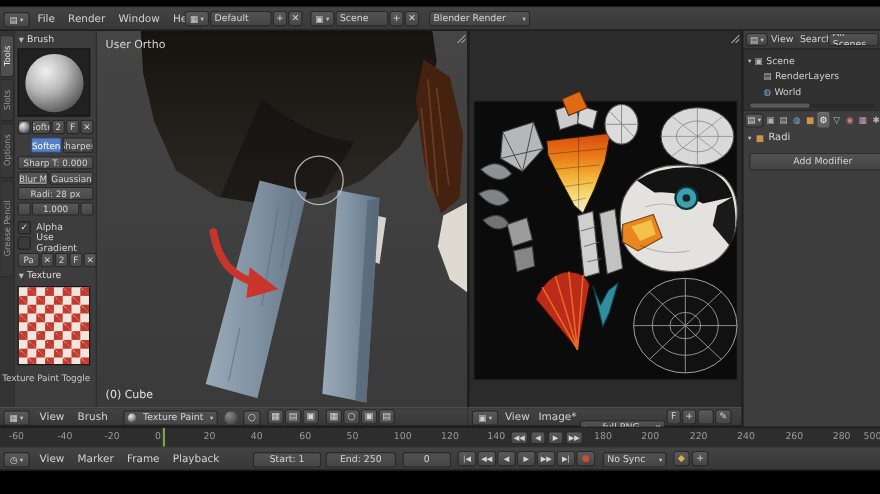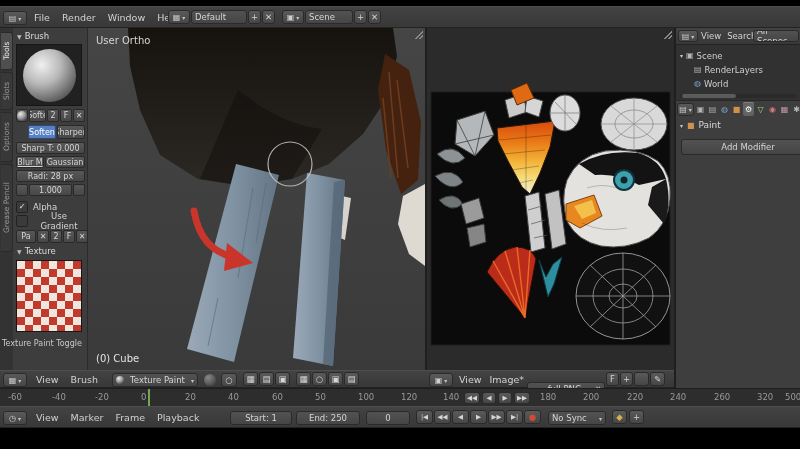--- a/index.html
+++ b/index.html
@@ -80,20 +80,26 @@
     </div>
     <div class="menurow" style="left:282px;gap:1px;">
       <span class="btn" style="width:22px;">
         <span class="icon-glyph">▣</span>
         <span class="tri">▾</span>
       </span>
       <span class="btn fld" style="width:48px;justify-content:flex-start;">Scene</span>
       <span class="btn" style="width:13px;">+</span>
       <span class="btn" style="width:13px;">✕</span>
     </div>
+    <div class="menurow" style="left:390px;">
+      <span class="btn fld" style="width:92px;justify-content:space-between;">
+        <span>Blender Render</span>
+        <span class="tri">▾</span>
+      </span>
+    </div>
   </div>
 
   <div class="vtabs">
     <div class="vtab active" style="top:4px;height:38px;">Tools</div>
     <div class="vtab" style="top:44px;height:38px;">Slots</div>
     <div class="vtab" style="top:84px;height:50px;">Options</div>
     <div class="vtab" style="top:136px;height:88px;">Grease Pencil</div>
   </div>
 
   <div class="abs" style="left:13px;top:28px;width:75px;height:342px;background:#3d3d3d;border-right:1px solid #2b2b2b;box-sizing:border-box;">
@@ -129,21 +135,21 @@
     </div>
     <div class="shelfrow" style="top:156px;height:12px;">
       <span class="seg sq"></span>
       <span class="seg grow fld">1.000</span>
       <span class="seg sq"></span>
     </div>
     <div class="shelfrow" style="top:173px;height:11px;align-items:center;">
       <span class="chk">✓</span>
       <span class="chklabel">Alpha</span>
     </div>
-    <div class="shelfrow" style="top:187px;height:11px;align-items:center;text-align:center;">
+    <div class="shelfrow" style="top:187px;height:11px;align-items:center;">
       <span class="chk"></span>
       <span class="chklabel">Use Gradient</span>
     </div>
     <div class="shelfrow" style="top:202px;height:13px;">
       <span class="seg" style="flex:0 0 20px;">Pa</span>
       <span class="seg sq">✕</span>
       <span class="seg sq">2</span>
       <span class="seg sq">F</span>
       <span class="seg sq">✕</span>
     </div>
@@ -322,21 +328,21 @@
       <span class="ptab active">⚙</span>
       <span class="ptab" style="color:#9fd08a;">▽</span>
       <span class="ptab" style="color:#d07a7a;">◉</span>
       <span class="ptab" style="color:#d09ab0;">▦</span>
       <span class="ptab">✱</span>
 
     </div>
     <div class="abs" style="left:4px;top:19px;display:flex;align-items:center;gap:4px;font-size:9px;color:#d8d8d8;">
       <span class="tri">▾</span>
       <span style="color:#d0924a;font-size:8px;">■</span>
-      <span>Paint</span>
+      <span>Radi</span>
     </div>
     <div class="btn fld" style="position:absolute;left:5px;top:38px;width:134px;height:16px;">Add Modifier</div>
   </div>
 
   <div class="bar" style="left:0;top:370px;width:425px;height:18px;">
     <div class="btn" style="position:absolute;left:3px;top:2px;width:24px;">
       <span class="icon-glyph">▦</span>
       <span class="tri">▾</span>
     </div>
     <div class="menurow" style="left:30px;">
@@ -401,21 +407,21 @@
       <span class="btn" style="width:16px;height:12px;font-size:6.5px;">◀◀</span>
       <span class="btn" style="width:14px;height:12px;font-size:6.5px;">◀</span>
       <span class="btn" style="width:14px;height:12px;font-size:6.5px;">▶</span>
       <span class="btn" style="width:16px;height:12px;font-size:6.5px;">▶▶</span>
     </div>
     <span class="num" style="left:540px">180</span>
     <span class="num" style="left:583px">200</span>
     <span class="num" style="left:627px">220</span>
     <span class="num" style="left:670px">240</span>
     <span class="num" style="left:714px">260</span>
-    <span class="num" style="left:757px">320</span>
+    <span class="num" style="left:757px">280</span>
     <span class="num" style="left:785px">500</span>
     <div class="playhead" style="left:148px;"></div>
   </div>
 
   <div class="bar" style="left:0;top:406px;width:800px;height:22px;">
     <div class="btn" style="position:absolute;left:3px;top:4px;width:24px;">
       <span class="icon-glyph">◷</span>
       <span class="tri">▾</span>
     </div>
     <div class="menurow" style="left:30px;">

